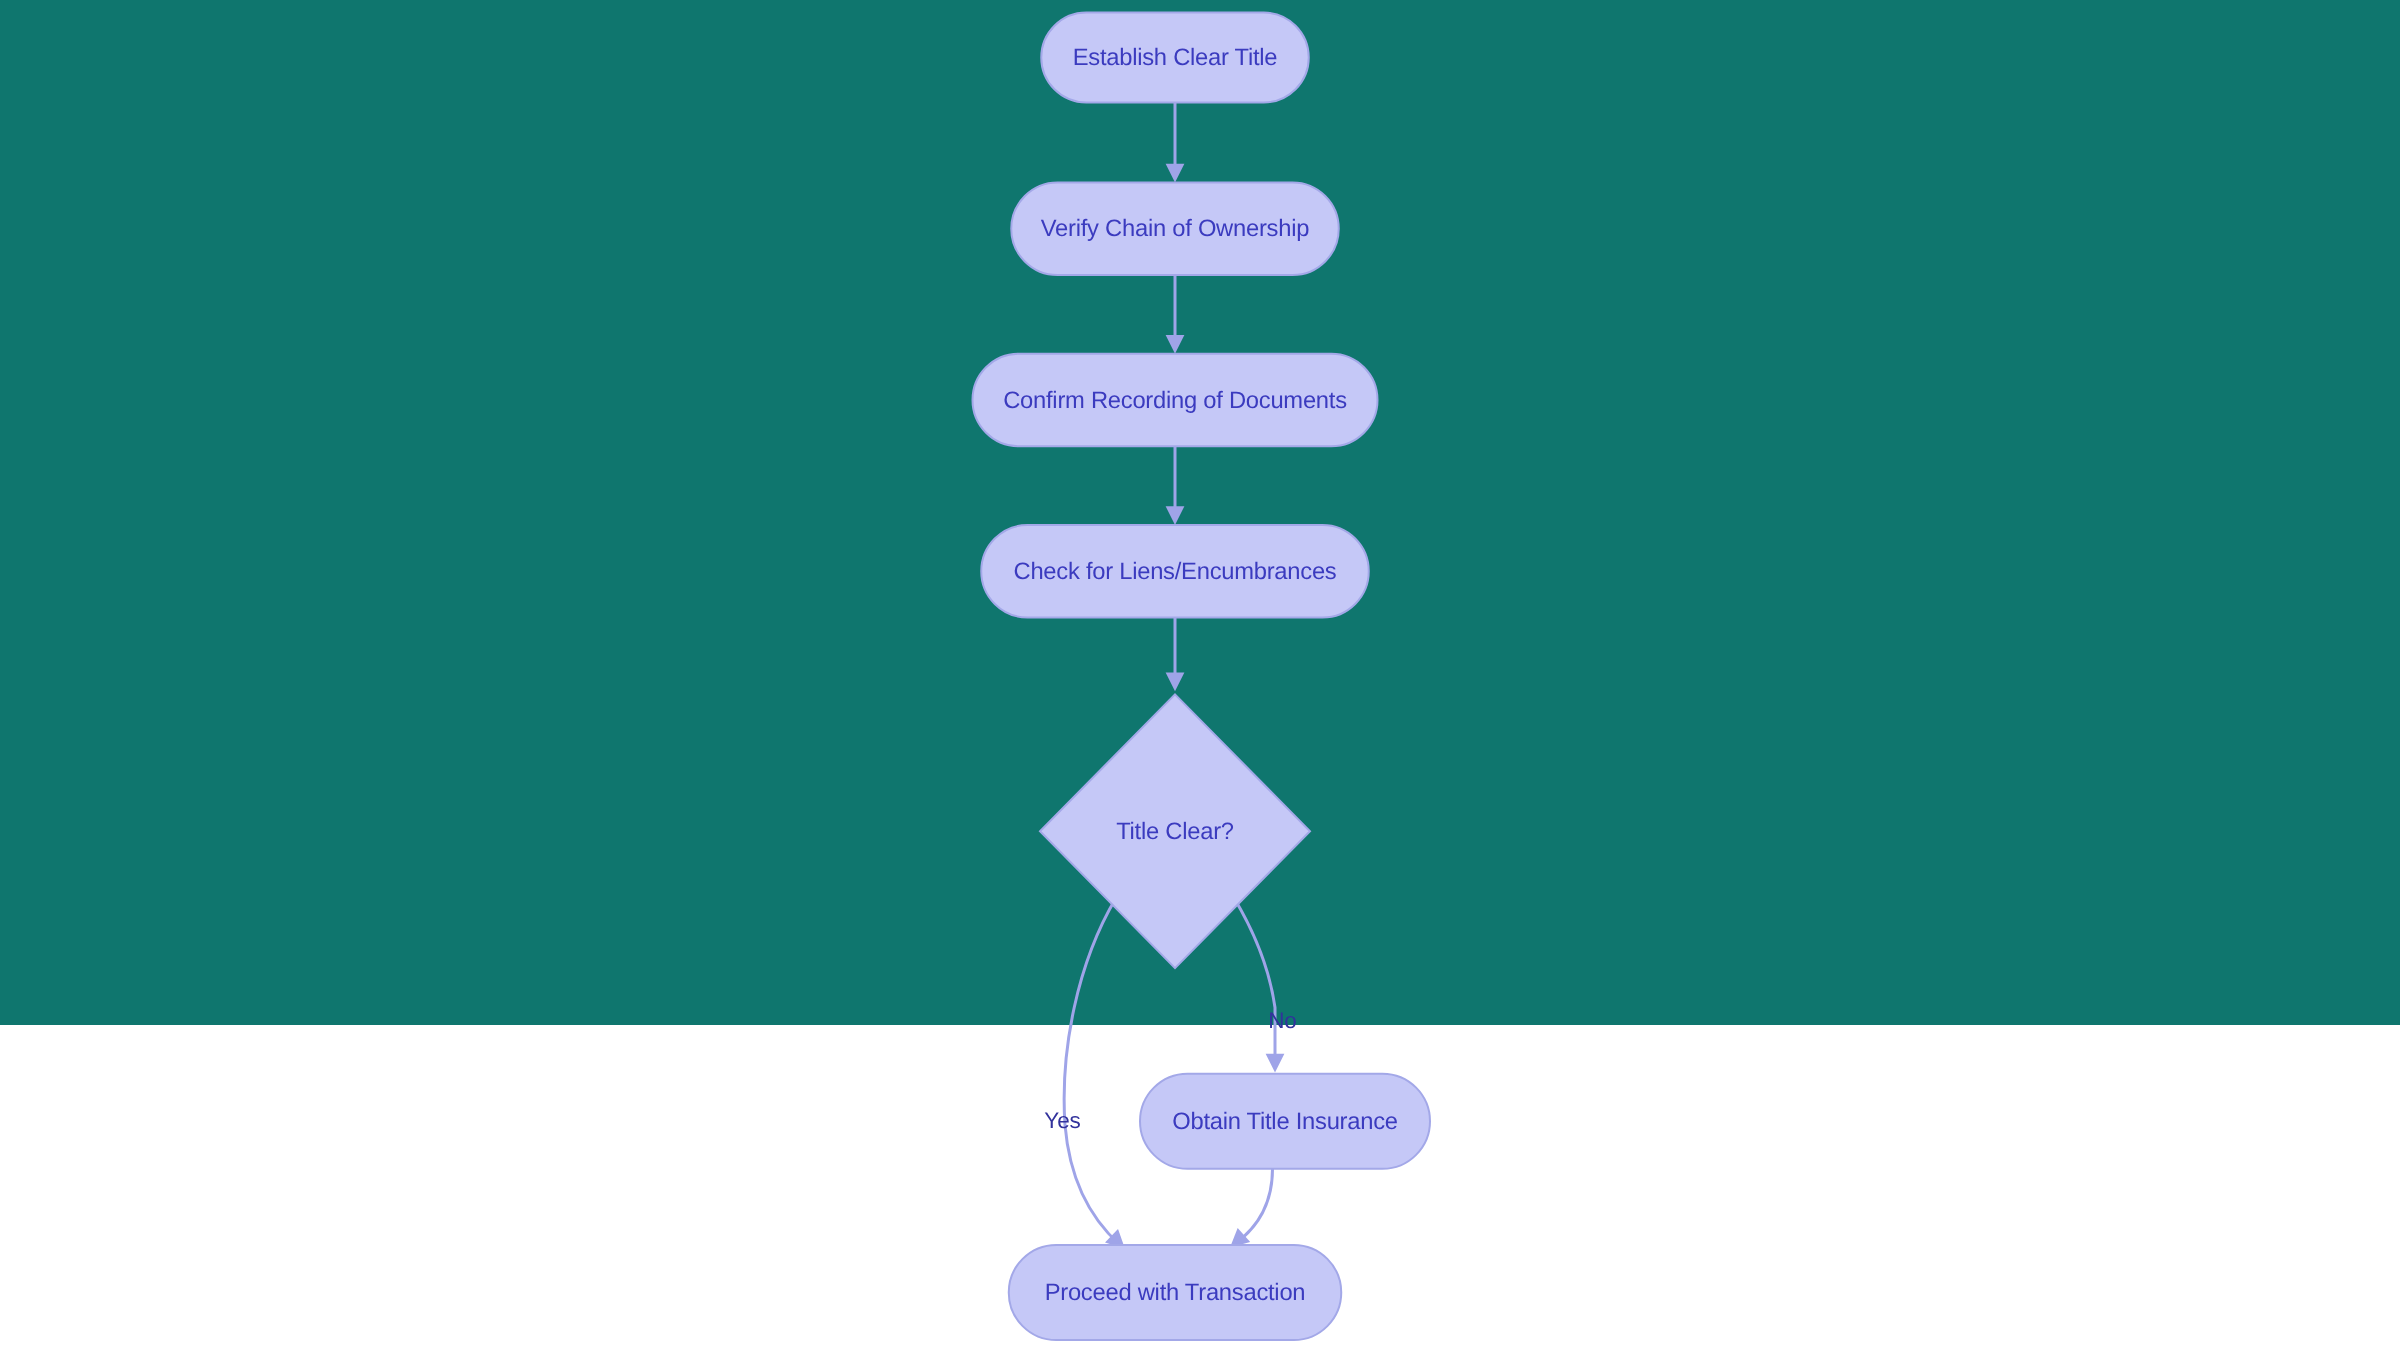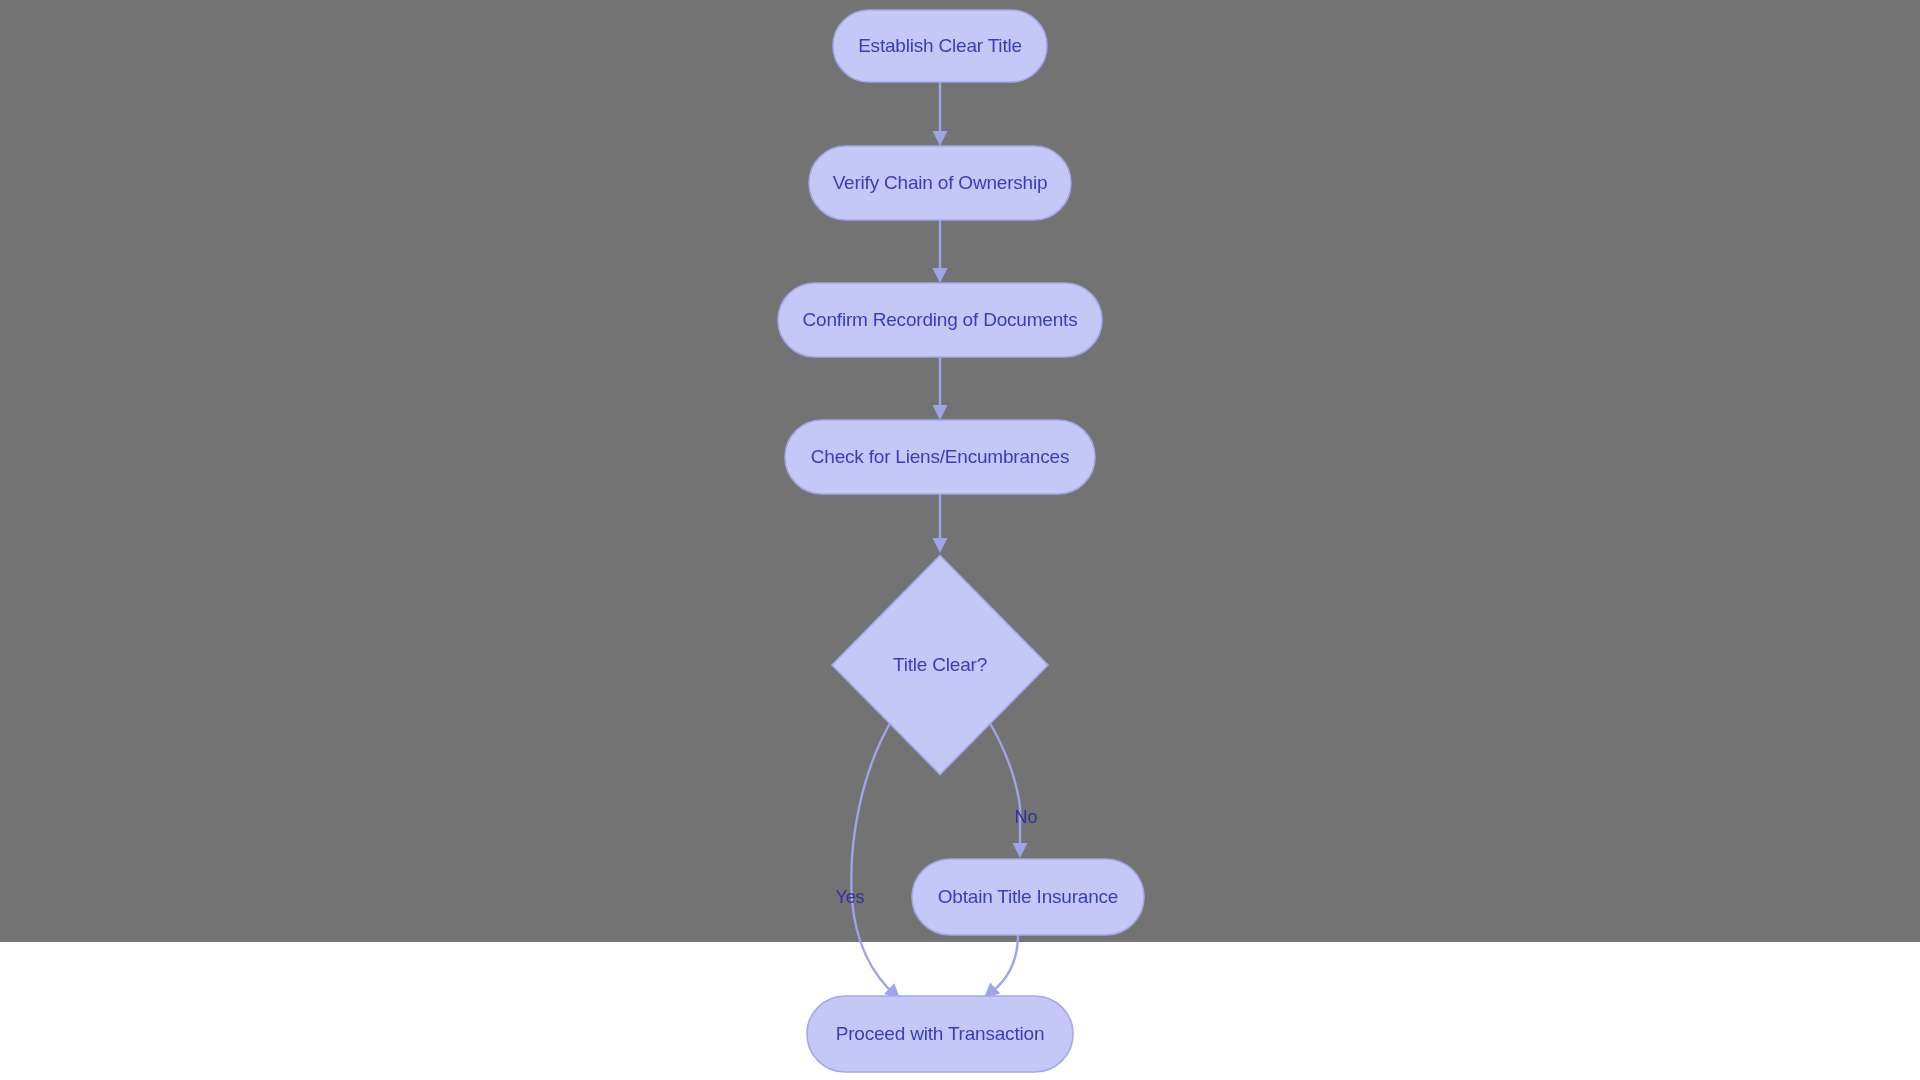--- a/index.html
+++ b/index.html
@@ -10,22 +10,22 @@
   }
   body {
     width: 1920px;
     height: 1080px;
     overflow: hidden;
     font-family: "Liberation Sans", "DejaVu Sans", sans-serif;
   }
   #flow-root {
     position: relative;
     width: 1920px;
-    height: 942px;
-    background: #737373;
+    height: 820px;
+    background: #0f766e;
   }
   #flow-svg {
     position: absolute;
     top: 0;
     left: 0;
     width: 1920px;
     height: 1080px;
     display: block;
   }
   .node-shape {

